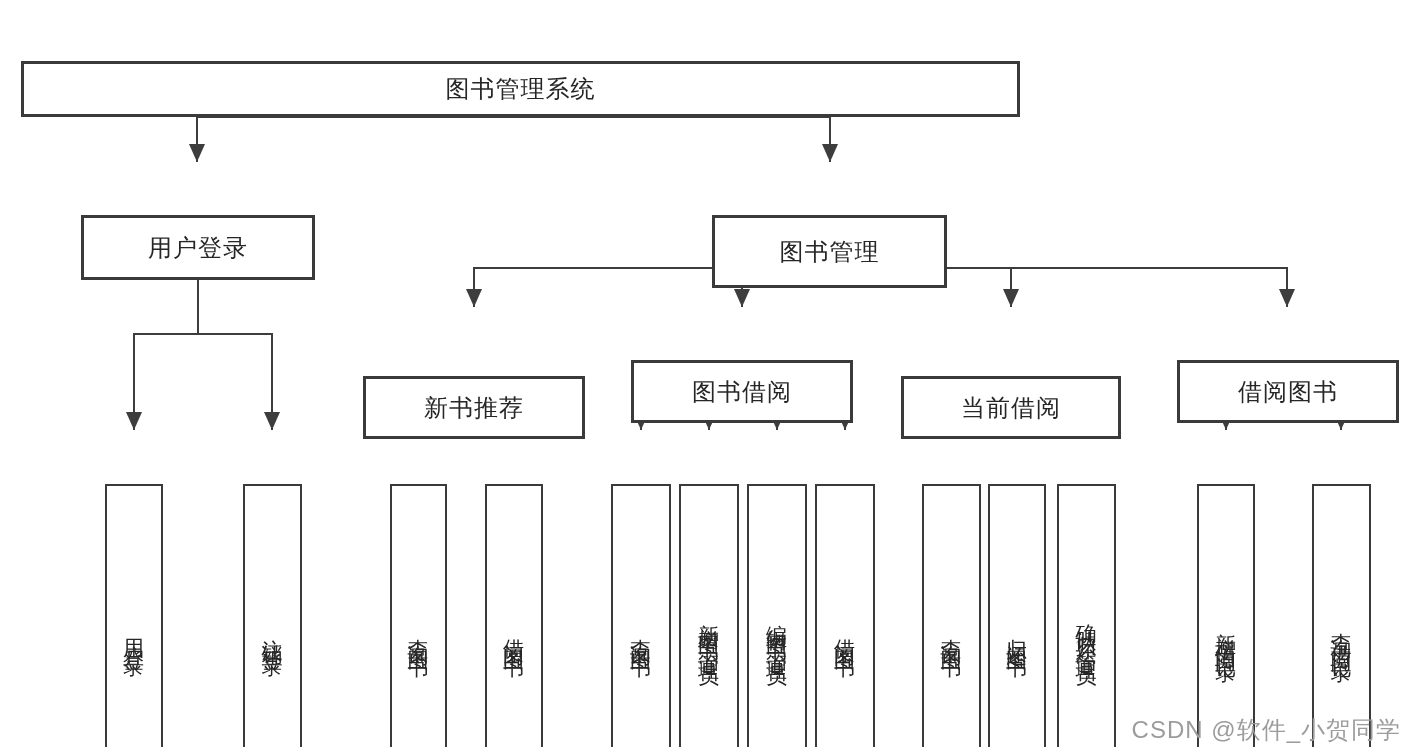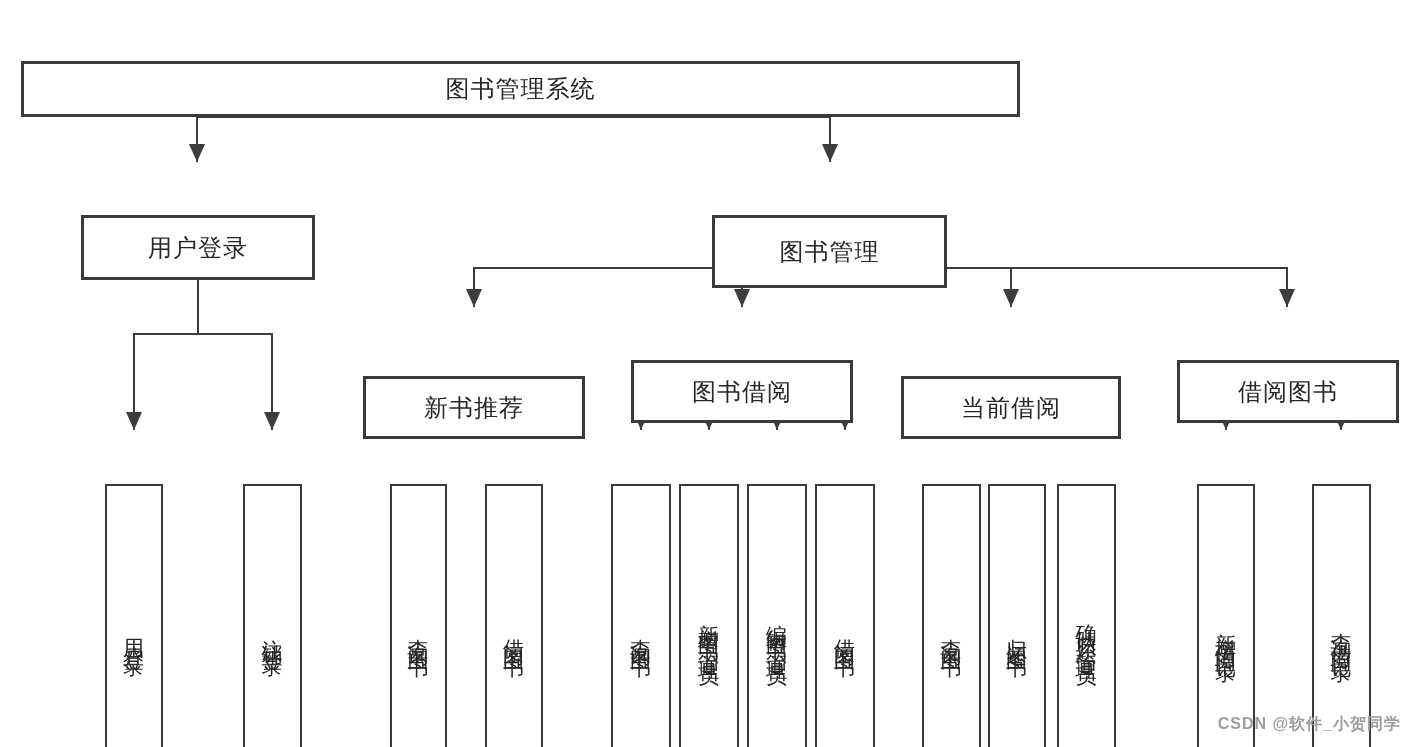--- a/index.html
+++ b/index.html
@@ -27,26 +27,25 @@
     writing-mode:vertical-rl;
     text-orientation:mixed;
     font-size:21px;
     letter-spacing:6px;
     line-height:1;
     color:#262626;
   }
   .watermark{
     position:absolute;
     right:4px;top:714px;
-    font-size:16px;
+    font-size:24px;
     letter-spacing:1px;
     color:#9c9c9c;
     white-space:nowrap;
     z-index:5;
-    font-weight:bold;
   }
 </style>
 </head>
 <body>
 
 <div class="stage">
 
   <svg class="wires" width="1405" height="747" viewBox="0 0 1405 747">
     <defs>
       <marker id="arrow" markerUnits="strokeWidth" markerWidth="10" markerHeight="9" refX="9" refY="4" orient="auto">

